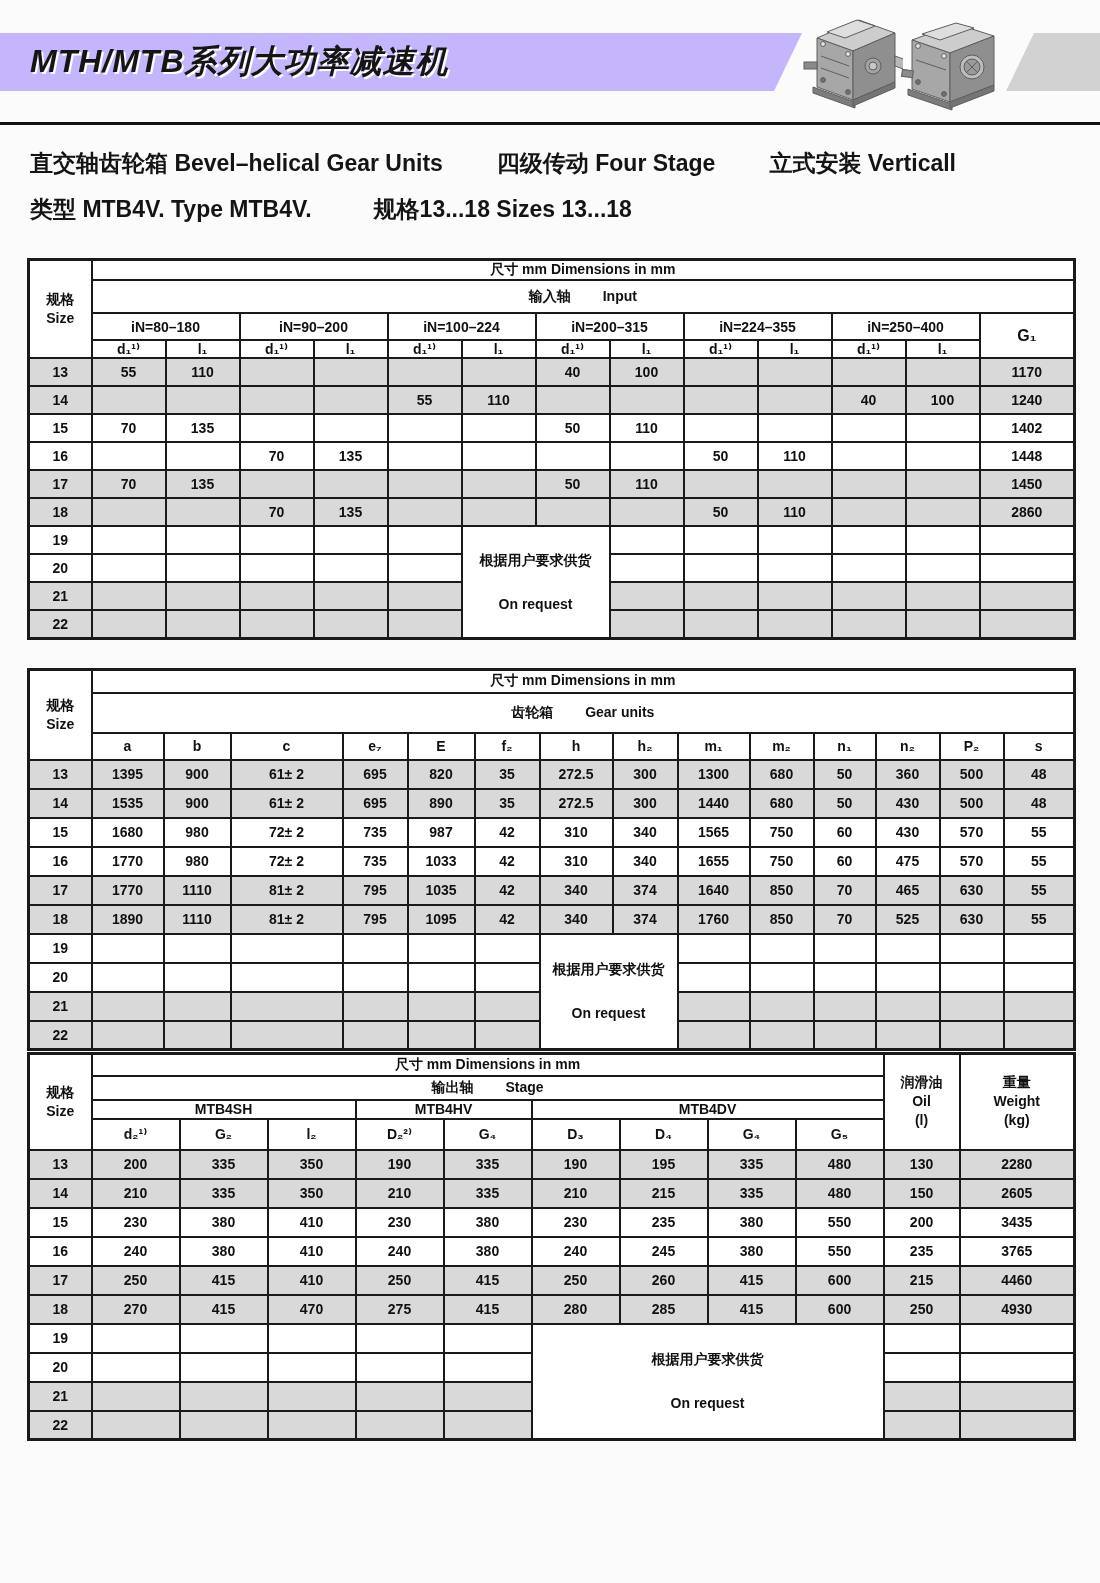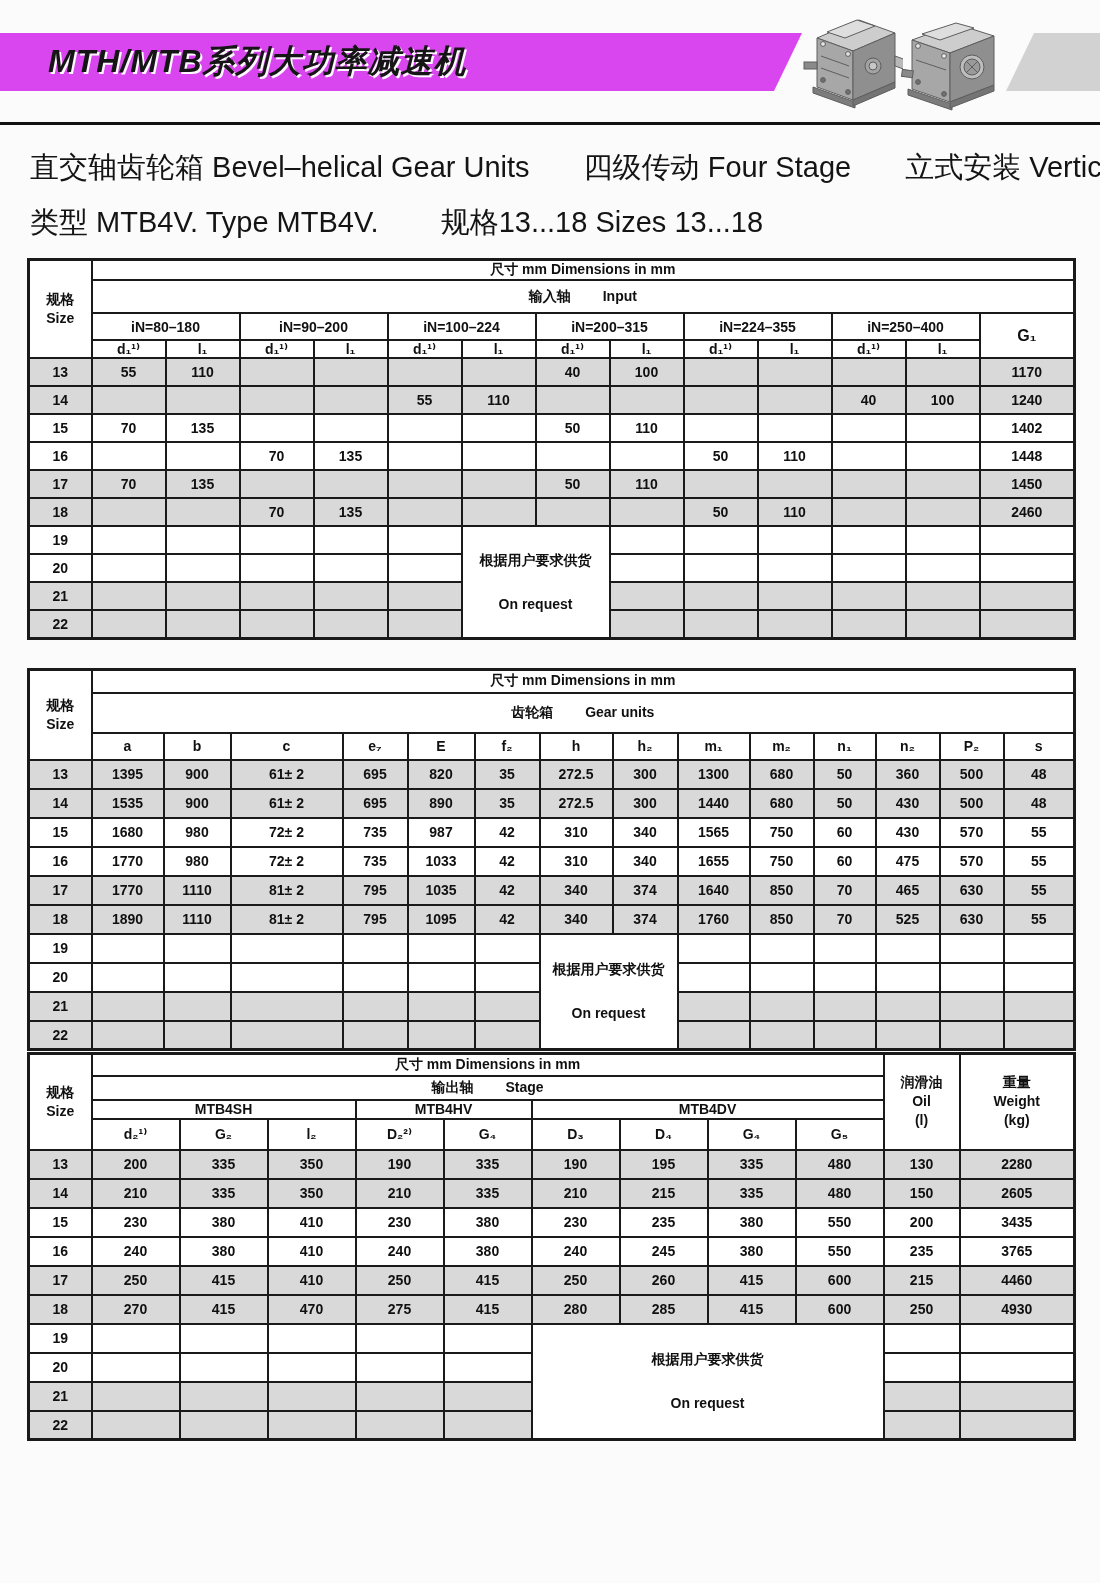--- a/index.html
+++ b/index.html
@@ -5,40 +5,40 @@
   * { margin:0; padding:0; box-sizing:border-box; }
   html,body { background:#ffffff; }
   body {
     width:1100px; height:1583px; position:relative; overflow:hidden;
     font-family:"Liberation Sans","DejaVu Sans",sans-serif; color:#111;
     background:#fbfbfb;
   }
   
   .band {
     position:absolute; left:0; top:33px; width:802px; height:58px;
-    background:#d946ef;
+    background:#c4b5fd;
     clip-path:polygon(0 0,100% 0,calc(100% - 28px) 100%,0 100%);
-    display:flex; align-items:center;padding-left:18px;
+    display:flex; align-items:center;
   }
   .band-title {
     margin-left:30px; font-size:32px; font-weight:bold; font-style:italic;
     letter-spacing:1px; color:#151515; white-space:nowrap;
     text-shadow:2px 2px 0 rgba(255,255,255,.95);
   }
   .band-right {
     position:absolute; top:33px; left:1006px; width:94px; height:58px;
     background:#d2d2d2; clip-path:polygon(28px 0,100% 0,100% 100%,0 100%);
   }
   .gb { position:absolute; }
   .gb1 { left:803px; top:6px; width:100px; height:104px; }
   .gb2 { left:900px; top:10px; width:102px; height:102px; }
   .rule { position:absolute; left:0; top:122px; width:1100px; height:3px; background:#111; }
   
   .subtitle { position:absolute; left:30px; top:148px; width:1040px; }
-  .subline { display:flex; font-size:29px; font-weight:normal; color:#141414; white-space:nowrap; }
+  .subline { display:flex; font-size:23px; font-weight:bold; color:#141414; white-space:nowrap; }
   .subline.l1 { gap:54px; }
   .subline.l2 { gap:62px; margin-top:15px; }
   
   table {
     position:absolute; left:27px; width:1046px;
     border-collapse:collapse; table-layout:fixed;
     border:3px solid #1a1a1a; background:#fff;
   }
   #t1 { top:258px; } #t2 { top:668px; } #t3 { top:1052px; }
   th,td {
@@ -267,21 +267,21 @@
         <td>70</td>
         <td>135</td>
         <td></td>
         <td></td>
         <td></td>
         <td></td>
         <td>50</td>
         <td>110</td>
         <td></td>
         <td></td>
-        <td>2460</td>
+        <td>2860</td>
       </tr>
       <tr>
         <td>19</td>
         <td></td>
         <td></td>
         <td></td>
         <td></td>
         <td></td>
         <td class="request-note" colspan="2" rowspan="4">
           <div class="rn-zh">根据用户要求供货</div>

